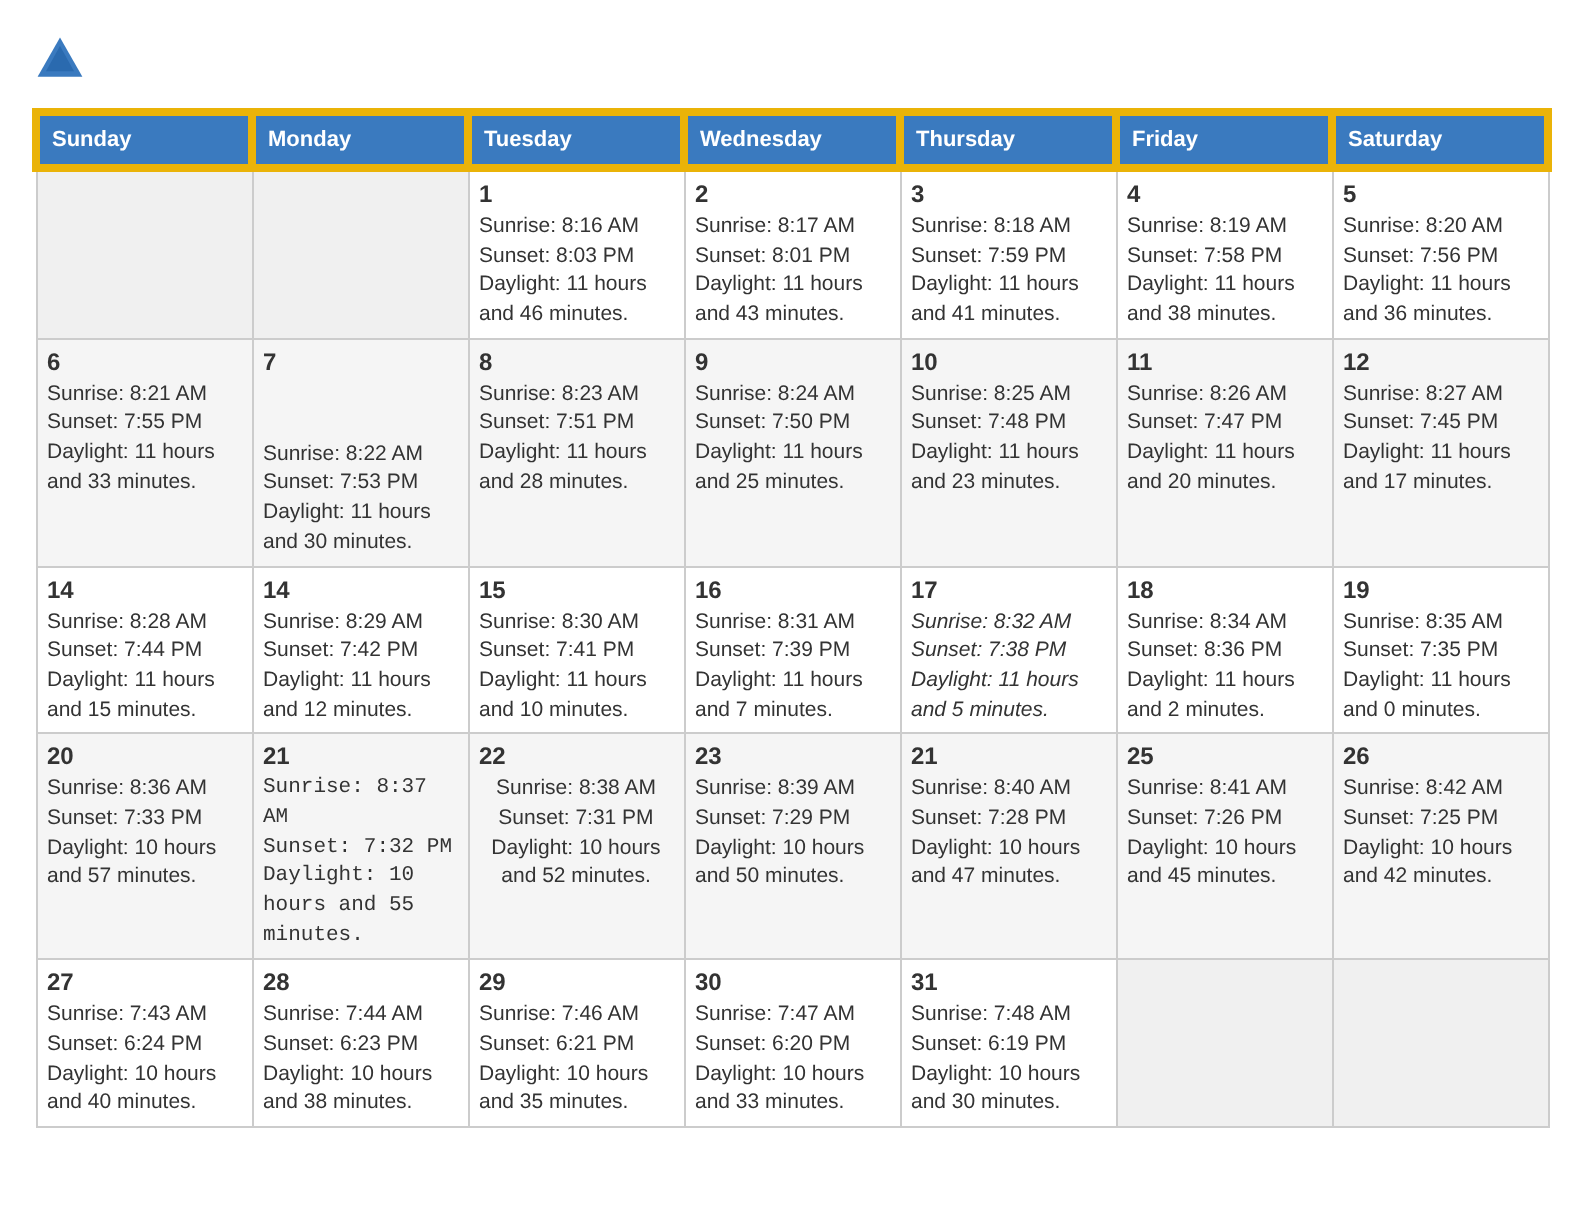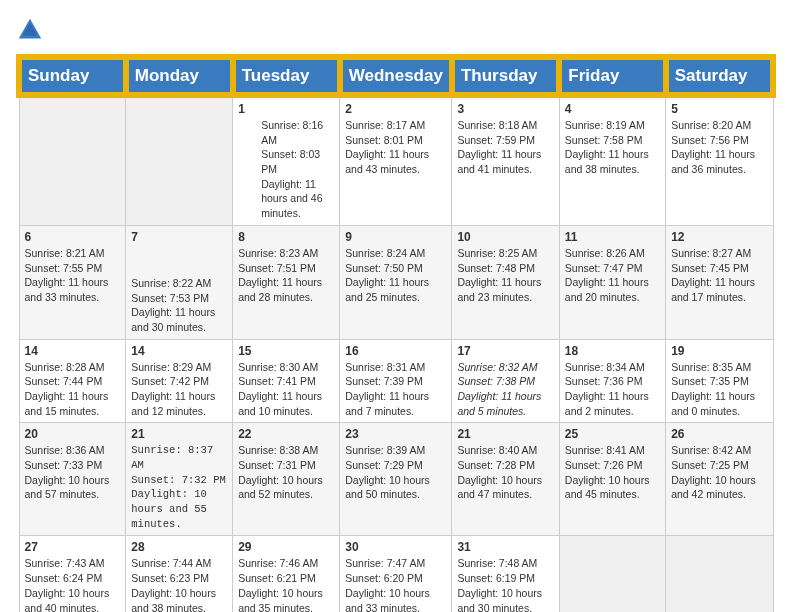--- a/index.html
+++ b/index.html
@@ -49,23 +49,23 @@
     table {
       width: 100%;
       border-collapse: collapse;
       font-size: 11px;
     }
     thead th {
       background-color: #3a7abf;
       color: #fff;
       padding: 6px 6px;
       text-align: left;
-      font-size: 17px;
+      font-size: 11px;
       font-weight: bold;
-      border: 6px solid #eab308;
+      border: 4px solid #eab308;
     }
     tbody td {
       border: 1px solid #ccc;
       vertical-align: top;
       padding: 4px 5px;
       height: 80px;
       width: 108px;
       color: #333;
     }
     tbody tr:nth-child(even) td {
@@ -120,21 +120,21 @@
         <th>Friday</th>
         <th>Saturday</th>
       </tr>
   </thead>
   <tbody id="calendar-body">
   <tr>
         <td class="empty-cell"></td>
         <td class="empty-cell"></td>
         <td>
           <span class="day-num">1</span>
-          <div class="day-info" style="white-space: pre-line; margin-left: 23px;">Sunrise: 8:16 AM
+          <div class="day-info" style="white-space: pre-line;">Sunrise: 8:16 AM
 Sunset: 8:03 PM
 Daylight: 11 hours and 46 minutes.</div>
         </td>
         <td>
           <span class="day-num">2</span>
           <div class="day-info" style="white-space: pre-line;">Sunrise: 8:17 AM
 Sunset: 8:01 PM
 Daylight: 11 hours and 43 minutes.</div>
         </td>
         <td>
@@ -227,21 +227,21 @@
         </td>
         <td>
           <span class="day-num">17</span>
           <div class="day-info" style="white-space: pre-line; font-style: italic;">Sunrise: 8:32 AM
 Sunset: 7:38 PM
 Daylight: 11 hours and 5 minutes.</div>
         </td>
         <td>
           <span class="day-num">18</span>
           <div class="day-info" style="white-space: pre-line;">Sunrise: 8:34 AM
-Sunset: 7:36 PM
+Sunset: 8:36 PM
 Daylight: 11 hours and 2 minutes.</div>
         </td>
         <td>
           <span class="day-num">19</span>
           <div class="day-info" style="white-space: pre-line;">Sunrise: 8:35 AM
 Sunset: 7:35 PM
 Daylight: 11 hours and 0 minutes.</div>
         </td>
       </tr>
       <tr>
@@ -252,21 +252,21 @@
 Daylight: 10 hours and 57 minutes.</div>
         </td>
         <td>
           <span class="day-num">21</span>
           <div class="day-info" style="white-space: pre-line; font-family: Liberation Mono, monospace;">Sunrise: 8:37 AM
 Sunset: 7:32 PM
 Daylight: 10 hours and 55 minutes.</div>
         </td>
         <td>
           <span class="day-num">22</span>
-          <div class="day-info" style="white-space: pre-line;">Sunrise: 8:38 AM
+          <div class="day-info" style="white-space: pre-line; text-align: center;">Sunrise: 8:38 AM
 Sunset: 7:31 PM
 Daylight: 10 hours and 52 minutes.</div>
         </td>
         <td>
           <span class="day-num">23</span>
           <div class="day-info" style="white-space: pre-line;">Sunrise: 8:39 AM
 Sunset: 7:29 PM
 Daylight: 10 hours and 50 minutes.</div>
         </td>
         <td>

